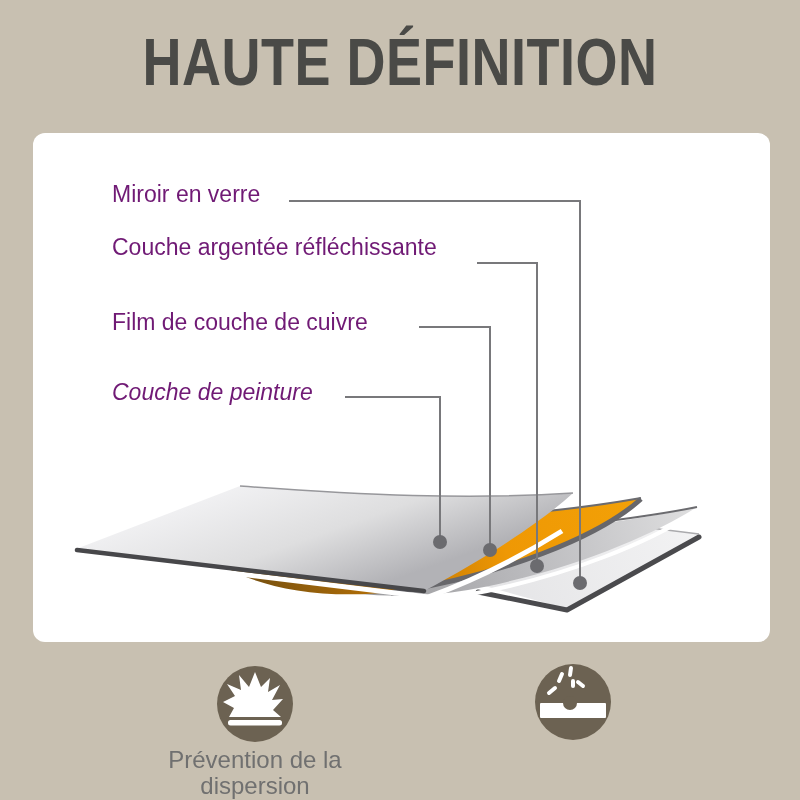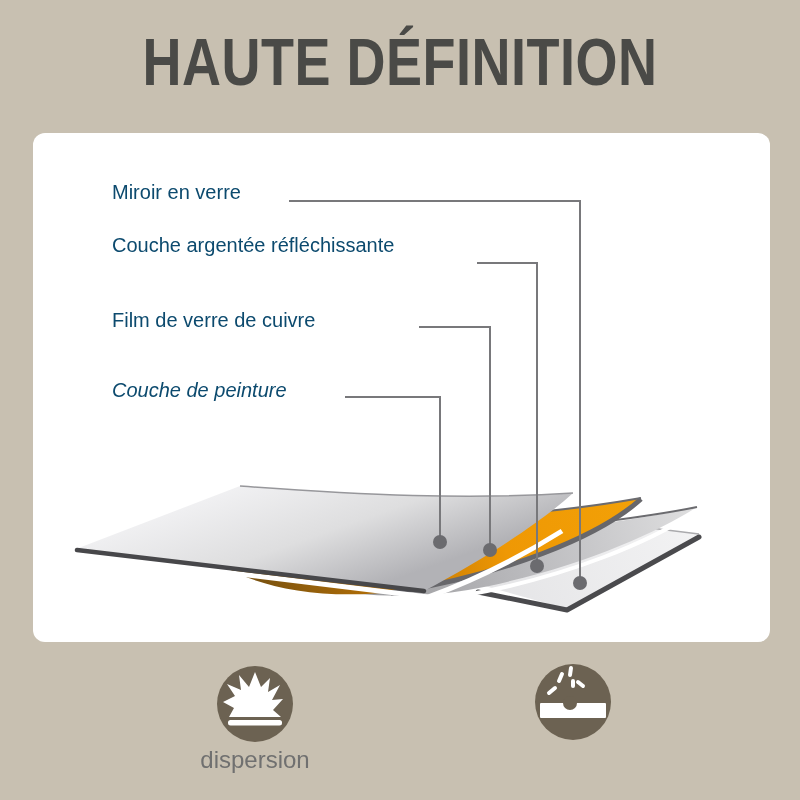--- a/index.html
+++ b/index.html
@@ -18,21 +18,21 @@
   }
   .card{
     position:absolute;left:33px;top:133px;width:737px;height:509px;
     background:#ffffff;border-radius:12px;z-index:1;
   }
   .scene{
     position:absolute;left:0;top:0;width:800px;height:800px;z-index:2;
   }
   .layer-label{
     position:absolute;z-index:3;left:112px;
-    font-size:20px;color:#0c4a6e;white-space:nowrap;
+    font-size:23px;color:#701a75;white-space:nowrap;
   }
   .ll-0{top:181px;} .ll-1{top:234px;} .ll-2{top:309px;} .ll-3{top:379px;font-style:italic;}
   .feature{position:absolute;z-index:2;}
   .feat-icon{position:absolute;width:80px;height:80px;left:0;top:0;}
   .f1{left:215px;top:664px;width:80px;height:80px;}
   .f2{left:533px;top:662px;width:80px;height:80px;}
   .caption{
     position:absolute;z-index:2;top:747px;width:260px;
     text-align:center;font-size:24px;line-height:26px;color:#707070;
   }
@@ -106,31 +106,32 @@
   <g fill="#6b6b6f">
     <circle cx="440" cy="542" r="7"></circle>
     <circle cx="490" cy="550" r="7"></circle>
     <circle cx="537" cy="566" r="7"></circle>
     <circle cx="580" cy="583" r="7"></circle>
   </g>
 </svg>
 
 <div class="layer-label ll-0">Miroir en verre</div>
 <div class="layer-label ll-1">Couche argentée réfléchissante</div>
-<div class="layer-label ll-2">Film de verre de cuivre</div>
+<div class="layer-label ll-2">Film de couche de cuivre</div>
 <div class="layer-label ll-3">Couche de peinture</div>
 
 <div class="feature f1">
   <svg class="feat-icon" viewBox="0 0 80 80">
     <circle cx="40" cy="40" r="38" fill="#6c6252"></circle>
     <polygon fill="#ffffff" points="40,8 46,23 55,14 53,28 65,21 57,36 68,35 58,46 66,53 14,53 19,44 8,38 20,32 12,20 26,26 24,11 34,23"></polygon>
     <rect x="13" y="56" width="54" height="5.5" rx="2.5" fill="#ffffff"></rect>
   </svg>
 </div>
 <div class="caption cap1">
+  <span>Prévention de la</span>
   <span>dispersion</span>
 </div>
 
 <div class="feature f2">
   <svg class="feat-icon" viewBox="0 0 80 80">
     <circle cx="40" cy="40" r="38" fill="#6c6252"></circle>
     <rect x="7" y="41" width="66" height="15" rx="1" fill="#ffffff"></rect>
     <circle cx="37" cy="41" r="7" fill="#6c6252"></circle>
     <g stroke="#ffffff" stroke-width="4" stroke-linecap="round" fill="none">
       <path d="M16,31 L22,26"></path>

